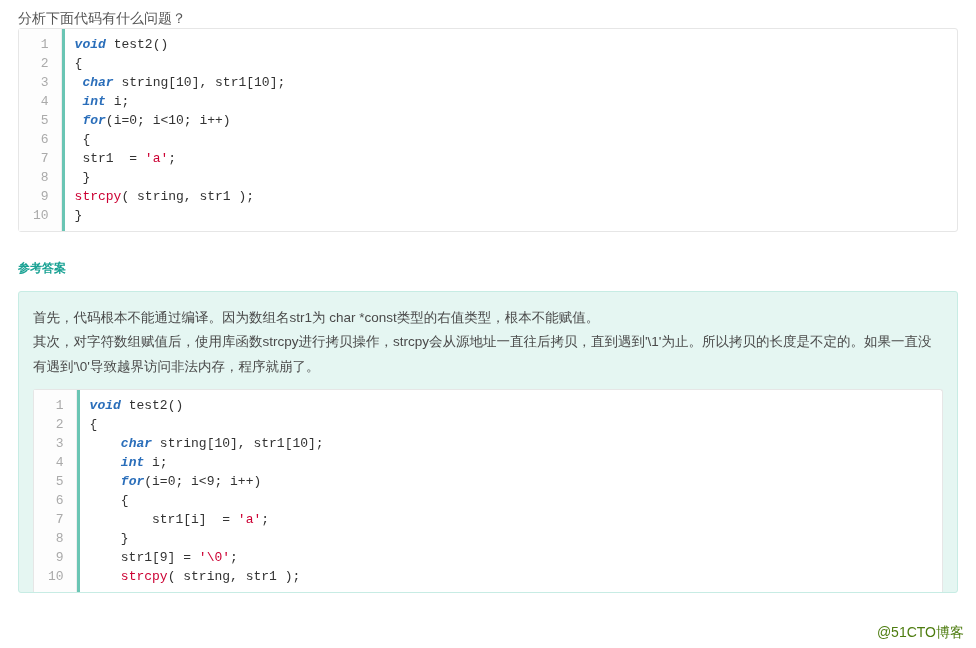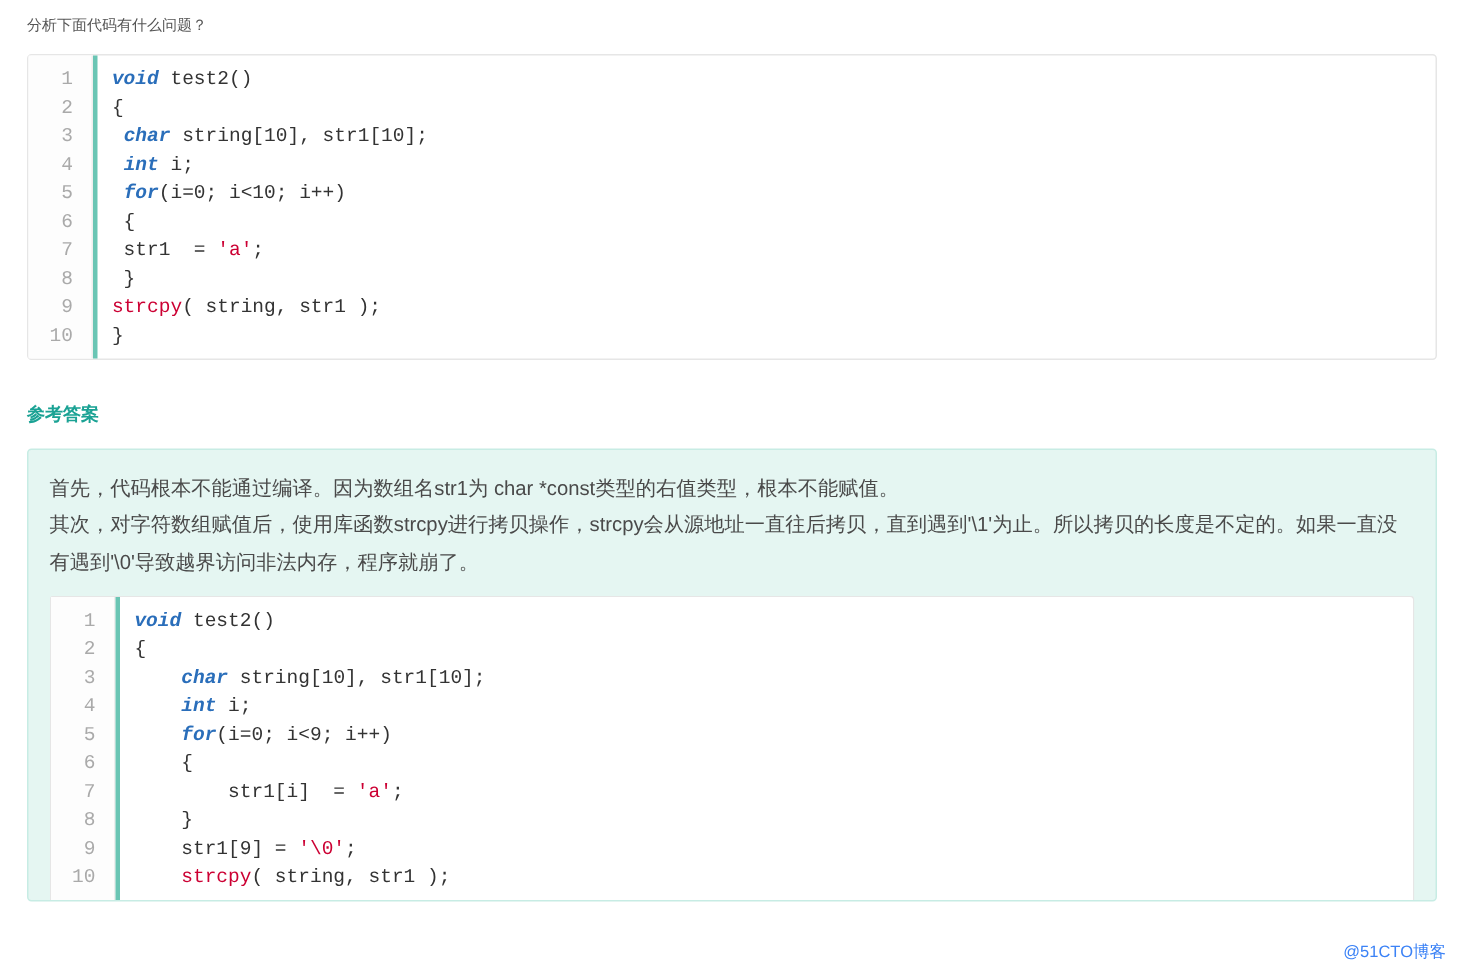--- a/index.html
+++ b/index.html
@@ -6,22 +6,21 @@
 body {
   font-family: "Microsoft YaHei", "PingFang SC", Arial, sans-serif;
   background: #fff;
   padding: 10px 18px;
   font-size: 14px;
   color: #333;
   width: 976px;
 }
 .question-title {
   color: #555;
-  font-size: 10px;
-  margin-bottom: 12px;
+  font-size: 14px;
 }
 .code-block {
   display: flex;
   border: 1px solid #e6e6e6;
   border-radius: 3px;
   margin-bottom: 20px;
   font-family: "Consolas", "Courier New", monospace;
   font-size: 13px;
   line-height: 19px;
   background: #fff;
@@ -66,22 +65,22 @@
 .answer-box .code-block {
   background: #fff;
   margin-bottom: 0;
   border-bottom: none;
   border-radius: 3px 3px 0 0;
 }
 .watermark {
   position: fixed;
   right: 12px;
   bottom: 6px;
-  color: #3b82f6;
-  font-size: 11px;
+  color: #4d7c0f;
+  font-size: 14px;
   pointer-events: none;
 }
 </style>
 </head>
 <body>
 
 <div class="question-title">分析下面代码有什么问题？</div>
 
 <div class="code-block">
   <div class="gutter">

